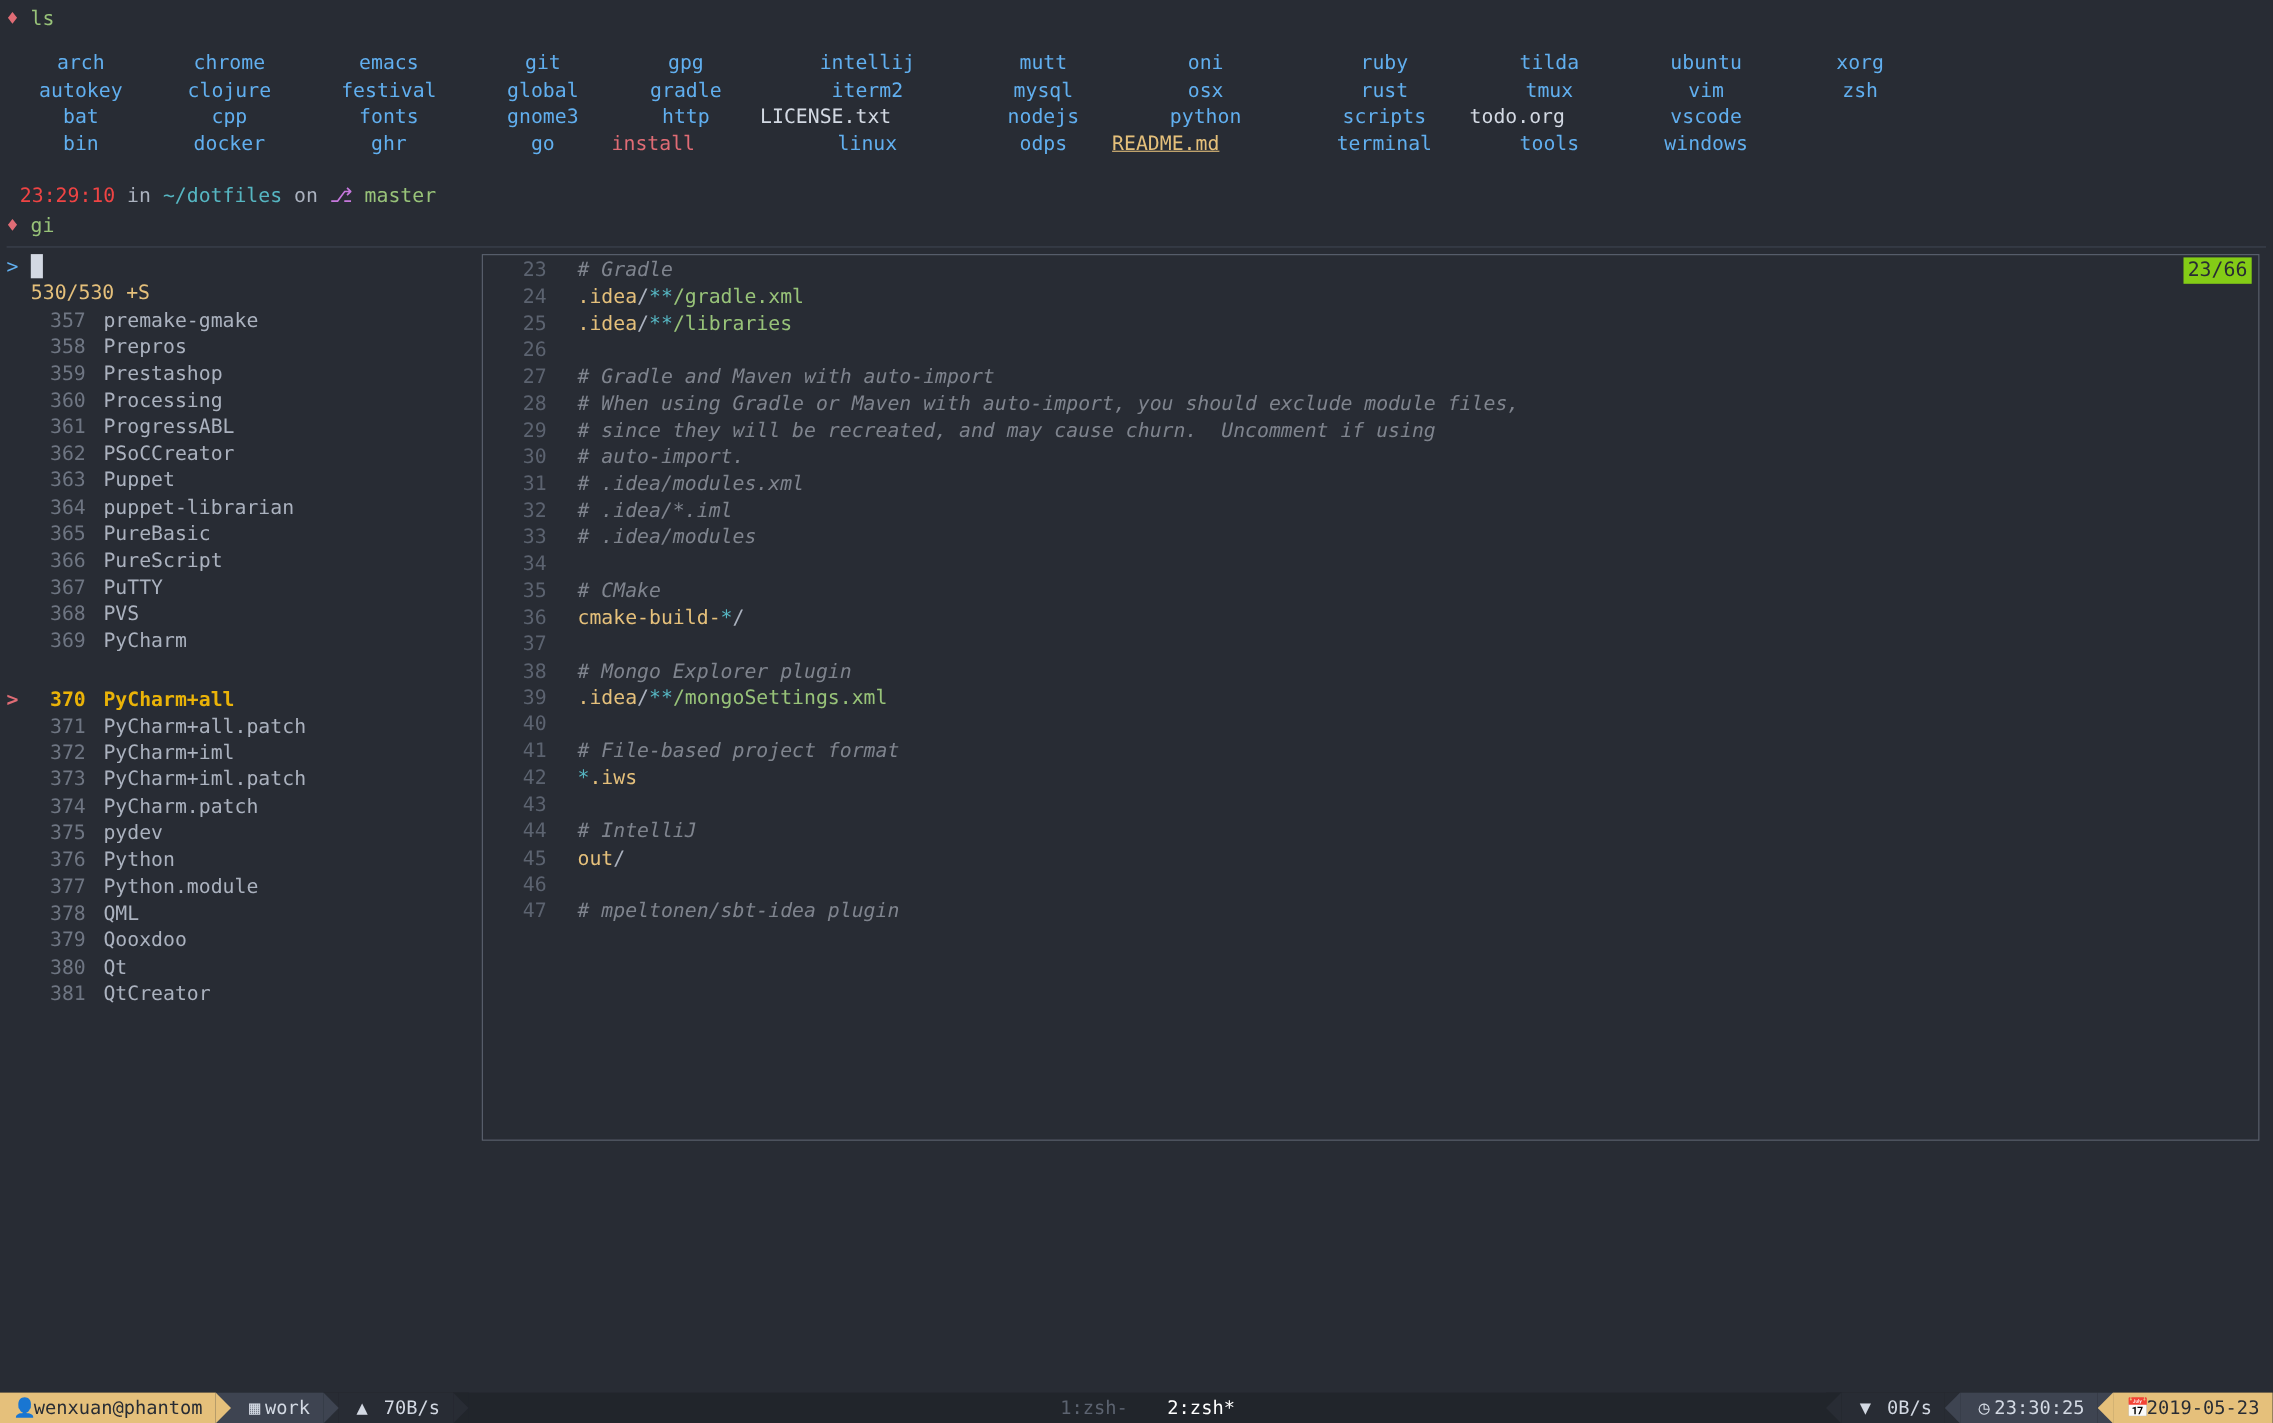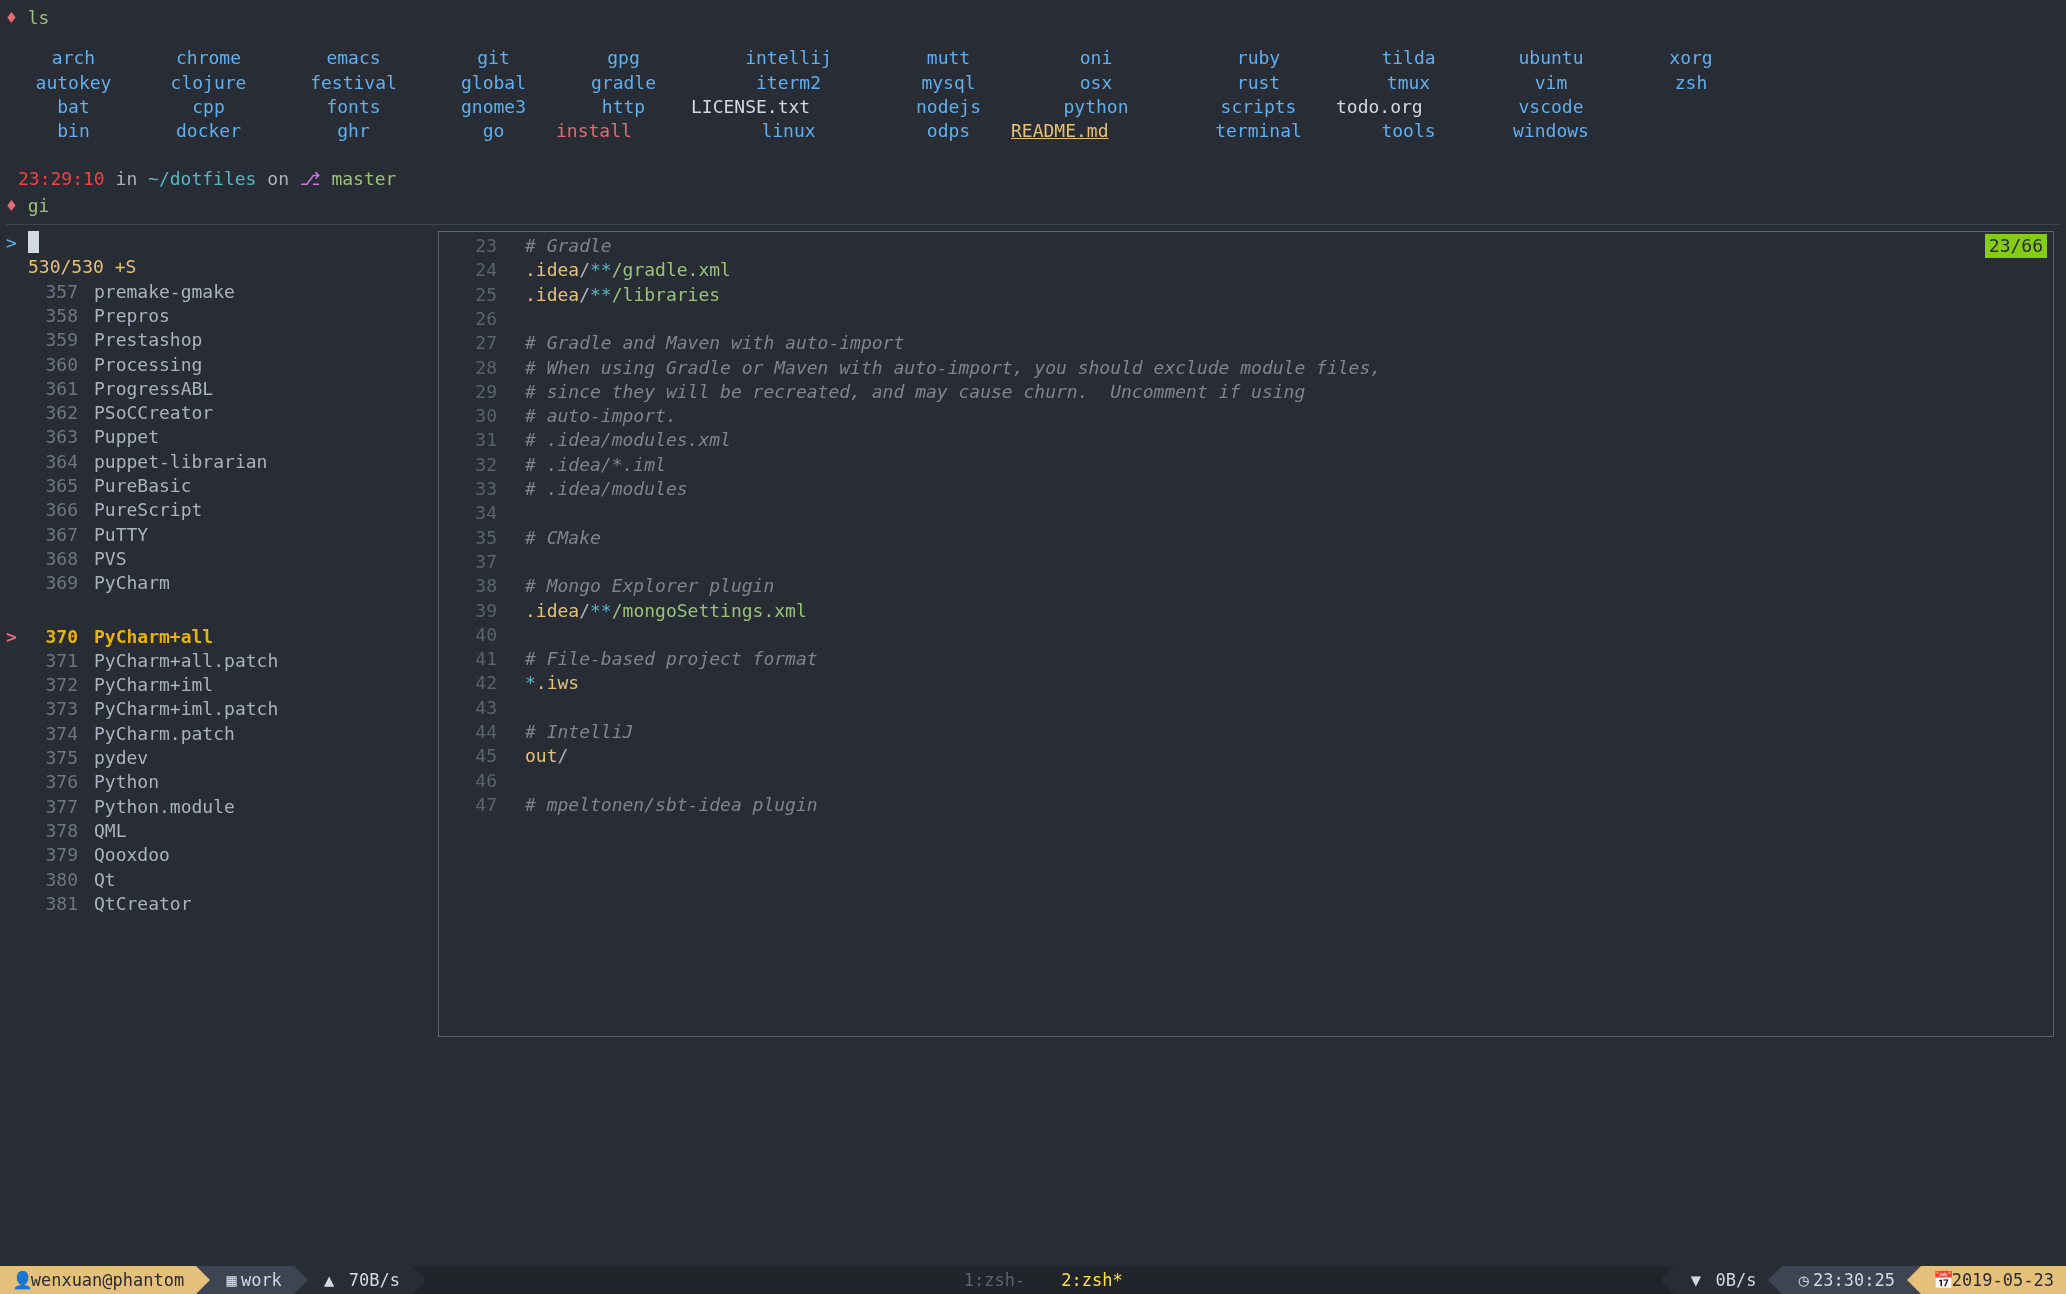--- a/index.html
+++ b/index.html
@@ -103,21 +103,21 @@
     width: 0; height: 0;
     border-top: 14px solid transparent;
     border-bottom: 14px solid transparent;
   }
   .ar-user { border-left: 14px solid #e5c07b; background:#3e4451; }
   .ar-work { border-left: 14px solid #3e4451; background:#282c34; }
   .ar-up   { border-left: 14px solid #282c34; background:#21252b; }
 
   .status-mid { flex:1; display:flex; justify-content:center; align-items:center; gap: 36px; }
   .win-inactive { color: #5c6370; }
-  .win-active   { color: #fde047; }
+  .win-active   { color: #ffffff; }
 
   .status-right { display:flex; align-items:stretch; }
   .arrow-left {
     width:0; height:0;
     border-top: 14px solid transparent;
     border-bottom: 14px solid transparent;
   }
   .al-dn  { border-right: 14px solid #282c34; background:#21252b; }
   .al-clk { border-right: 14px solid #3e4451; background:#282c34; }
   .al-dt  { border-right: 14px solid #e5c07b; background:#3e4451; }
@@ -247,20 +247,21 @@
           <div class="pv-row"><span class="pv-num">26</span></div>
           <div class="pv-row"><span class="pv-num">27</span><span class="pv-comment"># Gradle and Maven with auto-import</span></div>
           <div class="pv-row"><span class="pv-num">28</span><span class="pv-comment"># When using Gradle or Maven with auto-import, you should exclude module files,</span></div>
           <div class="pv-row"><span class="pv-num">29</span><span class="pv-comment"># since they will be recreated, and may cause churn.  Uncomment if using</span></div>
           <div class="pv-row"><span class="pv-num">30</span><span class="pv-comment"># auto-import.</span></div>
           <div class="pv-row"><span class="pv-num">31</span><span class="pv-comment"># .idea/modules.xml</span></div>
           <div class="pv-row"><span class="pv-num">32</span><span class="pv-comment"># .idea/*.iml</span></div>
           <div class="pv-row"><span class="pv-num">33</span><span class="pv-comment"># .idea/modules</span></div>
           <div class="pv-row"><span class="pv-num">34</span></div>
           <div class="pv-row"><span class="pv-num">35</span><span class="pv-comment"># CMake</span></div>
+          <div class="pv-row"><span class="pv-num">36</span><span class="pv-key">cmake-build-</span><span class="pv-glob">*</span><span class="pv-op">/</span></div>
           <div class="pv-row"><span class="pv-num">37</span></div>
           <div class="pv-row"><span class="pv-num">38</span><span class="pv-comment"># Mongo Explorer plugin</span></div>
           <div class="pv-row"><span class="pv-num">39</span><span class="pv-key">.idea</span><span class="pv-op">/</span><span class="pv-glob">**</span><span class="pv-file">/mongoSettings.xml</span></div>
           <div class="pv-row"><span class="pv-num">40</span></div>
           <div class="pv-row"><span class="pv-num">41</span><span class="pv-comment"># File-based project format</span></div>
           <div class="pv-row"><span class="pv-num">42</span><span class="pv-glob">*</span><span class="pv-key">.iws</span></div>
           <div class="pv-row"><span class="pv-num">43</span></div>
           <div class="pv-row"><span class="pv-num">44</span><span class="pv-comment"># IntelliJ</span></div>
           <div class="pv-row"><span class="pv-num">45</span><span class="pv-key">out</span><span class="pv-op">/</span></div>
           <div class="pv-row"><span class="pv-num">46</span></div>

